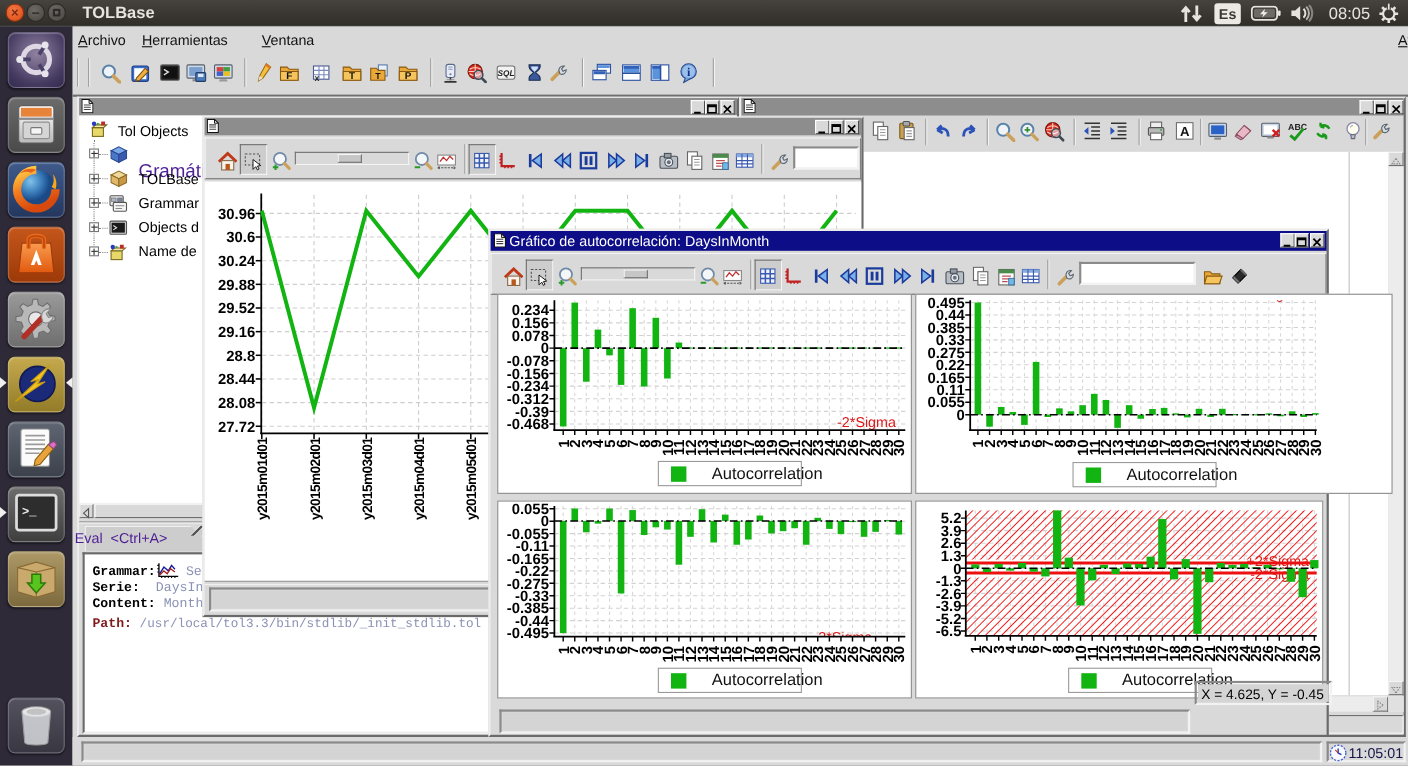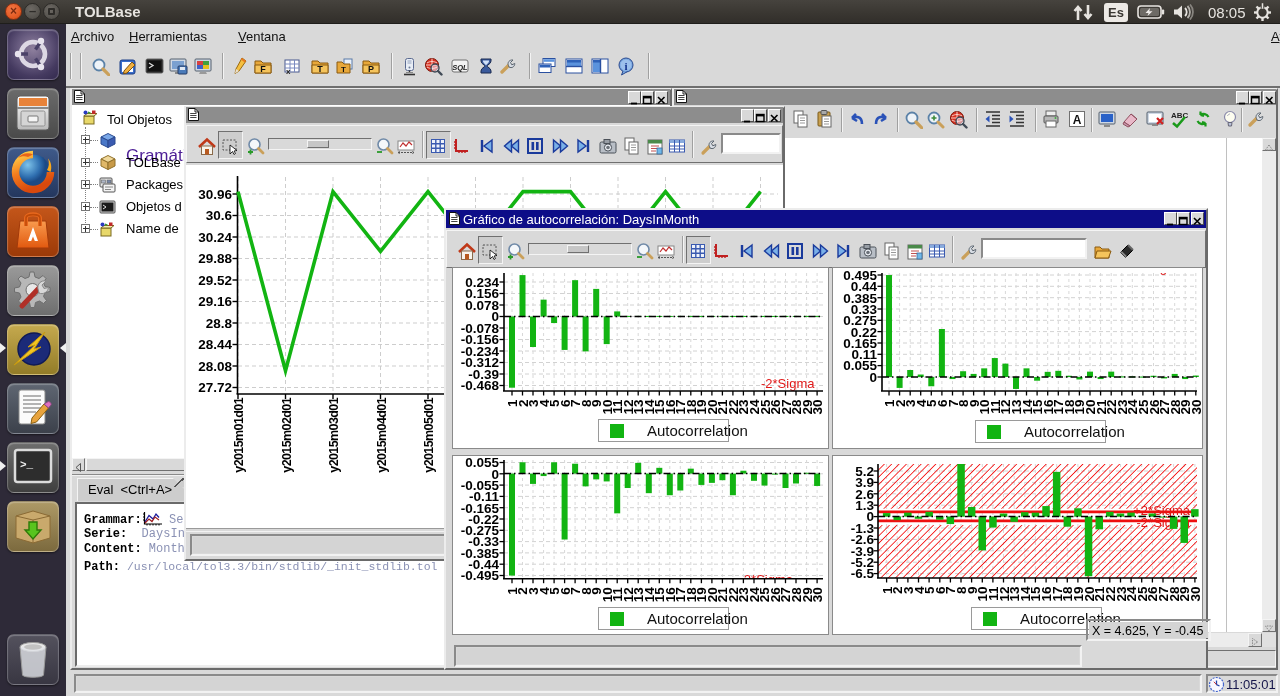--- a/index.html
+++ b/index.html
@@ -304,21 +304,21 @@
       <path d="M2 2 L8.5 8.5 M8.5 2 L2 8.5" stroke="#000" stroke-width="1.6"></path>
     </svg></div>
 <div class="abs" style="left:72px;top:105px;width:598px;height:353px;background:#fff"></div>
 <svg class="abs" style="left:82px;top:110px;" width="16" height="16" viewBox="0 0 16 16">
     <rect x="2" y="6" width="10" height="8" fill="#e8d86a" stroke="#7a6a20"></rect>
     <path d="M2 6 L5 3.5 L15 3.5 L12 6 Z" fill="#f4ecb0" stroke="#7a6a20"></path>
     <circle cx="3.5" cy="2.5" r="2" fill="#2a3ac0"></circle>
     <rect x="10" y="0.5" width="3.5" height="3.5" fill="#c02a2a"></rect>
     <path d="M6 1.5 L9 2.5 L6 4 Z" fill="#3a9a3a"></path>
   </svg>
-<div class="abs" style="left:107px;top:112px;width:80px;height:16px;font-size:13px;color:#000">Tol Objetos</div>
+<div class="abs" style="left:107px;top:112px;width:80px;height:16px;font-size:13px;color:#000">Tol Objects</div>
 <div class="abs" style="left:85px;top:127px;width:1px;height:102px;border-left:1px dotted #808080"></div>
 <div class="abs" style="left:81px;top:135.0px;width:9px;height:9px;background:#fff;border:1px solid #777"></div>
 <div class="abs" style="left:82.5px;top:139.0px;width:6px;height:1px;background:#333"></div>
 <div class="abs" style="left:85px;top:136.5px;width:1px;height:6px;background:#333"></div>
 <div class="abs" style="left:90px;top:139.5px;width:8px;height:1px;border-top:1px dotted #808080"></div>
 <svg class="abs" style="left:98px;top:130.5px;" width="20" height="18" viewBox="0 0 20 18">
     <g>
       <path d="M3 6 L10 2.5 L17 6 L10 9.5 Z" fill="#7aa8e8" stroke="#2a4a90"></path>
       <path d="M3 6 L3 13 L10 16.5 L10 9.5 Z" fill="#4a78c8" stroke="#2a4a90"></path>
       <path d="M17 6 L17 13 L10 16.5 L10 9.5 Z" fill="#3a5ab0" stroke="#2a4a90"></path>
@@ -341,64 +341,64 @@
 <div class="abs" style="left:82.5px;top:183.5px;width:6px;height:1px;background:#333"></div>
 <div class="abs" style="left:85px;top:181px;width:1px;height:6px;background:#333"></div>
 <div class="abs" style="left:90px;top:184px;width:8px;height:1px;border-top:1px dotted #808080"></div>
 <svg class="abs" style="left:98px;top:175px;" width="20" height="18" viewBox="0 0 20 18">
     <rect x="2" y="3" width="12" height="9" rx="1" fill="#e8e8e8" stroke="#555"></rect>
     <rect x="3.5" y="5" width="4" height="3" fill="#b0b8c8" stroke="#666" stroke-width="0.6"></rect>
     <rect x="9" y="5" width="4" height="3" fill="#7888a8" stroke="#666" stroke-width="0.6"></rect>
     <rect x="5" y="9" width="12" height="8" rx="1" fill="#f4f4f4" stroke="#555"></rect>
     <path d="M7 12 L15 12 M7 14.5 L13 14.5" stroke="#888" stroke-width="1"></path>
   </svg>
-<div class="abs" style="left:126px;top:176.5px;width:80px;height:15px;font-size:13px;color:#000;white-space:nowrap">Packages</div>
+<div class="abs" style="left:126px;top:176.5px;width:80px;height:15px;font-size:13px;color:#000;white-space:nowrap">Grammar</div>
 <div class="abs" style="left:81px;top:202.0px;width:9px;height:9px;background:#fff;border:1px solid #777"></div>
 <div class="abs" style="left:82.5px;top:206.0px;width:6px;height:1px;background:#333"></div>
 <div class="abs" style="left:85px;top:203.5px;width:1px;height:6px;background:#333"></div>
 <div class="abs" style="left:90px;top:206.5px;width:8px;height:1px;border-top:1px dotted #808080"></div>
 <svg class="abs" style="left:98px;top:197.5px;" width="20" height="18" viewBox="0 0 20 18">
     <rect x="2" y="3" width="15" height="12" rx="1" fill="#d0d0d0" stroke="#555"></rect>
     <rect x="3.5" y="4.5" width="12" height="9" fill="#1a1a1a"></rect>
     <path d="M5 7 L8 9 L5 11" stroke="#e0e0e0" stroke-width="1" fill="none"></path>
   </svg>
-<div class="abs" style="left:126px;top:199.0px;width:80px;height:15px;font-size:13px;color:#000;white-space:nowrap">Objetos d</div>
+<div class="abs" style="left:126px;top:199.0px;width:80px;height:15px;font-size:13px;color:#000;white-space:nowrap">Objects d</div>
 <div class="abs" style="left:81px;top:224.0px;width:9px;height:9px;background:#fff;border:1px solid #777"></div>
 <div class="abs" style="left:82.5px;top:228.0px;width:6px;height:1px;background:#333"></div>
 <div class="abs" style="left:85px;top:225.5px;width:1px;height:6px;background:#333"></div>
 <div class="abs" style="left:90px;top:228.5px;width:8px;height:1px;border-top:1px dotted #808080"></div>
 <svg class="abs" style="left:98px;top:219.5px;" width="20" height="18" viewBox="0 0 20 18">
     <rect x="3" y="8" width="10" height="8" fill="#e8d86a" stroke="#7a6a20"></rect>
     <path d="M3 8 L6 5.5 L16 5.5 L13 8 Z" fill="#f4ecb0" stroke="#7a6a20"></path>
     <circle cx="4.5" cy="4.5" r="2" fill="#2a3ac0"></circle>
     <rect x="11" y="2.5" width="3.5" height="3.5" fill="#c02a2a"></rect>
     <path d="M7 3.5 L10 4.5 L7 6 Z" fill="#3a9a3a"></path>
   </svg>
 <div class="abs" style="left:126px;top:221.0px;width:80px;height:15px;font-size:13px;color:#000;white-space:nowrap">Name de</div>
 <div class="abs" style="left:72px;top:458px;width:598px;height:13px;background:#ececec"></div>
 <div class="raised abs" style="left:72px;top:458px;width:13px;height:13px;"><svg width="11" height="11" viewBox="0 0 11 11">
       <path d="M7.5 1.5 L3 5.5 L7.5 9.5 Z" fill="none" stroke="#555" stroke-width="1"></path>
     </svg></div>
 <div class="raised abs" style="left:86px;top:458px;width:584px;height:13px;"></div>
 <div class="abs" style="left:72px;top:474px;width:598px;height:2px;border-top:1px solid #8a8a8a;border-bottom:1px solid #f2f2f2"></div>
 <div class="abs" style="left:77px;top:478px;width:110px;height:23px;background:#cdcdcd;border-left:1px solid #f4f4f4;border-top:1px solid #f4f4f4;border-right:1px solid #9a9a9a;clip-path:polygon(0 0, 96px 0, 110px 14px, 110px 23px, 0 23px)"></div>
-<div class="abs" style="left:88px;top:482px;width:100px;height:15px;font-size:13px;color:#000000">Eval&nbsp;&nbsp;&lt;Ctrl+A&gt;</div>
+<div class="abs" style="left:68px;top:482px;width:100px;height:15px;font-size:13px;color:#4c1d95">Eval&nbsp;&nbsp;&lt;Ctrl+A&gt;</div>
 <div class="abs" style="left:171px;top:478px;width:16px;height:9px;background:linear-gradient(135deg, transparent 47%, #555 47%, #555 56%, #cdcdcd 56%)"></div>
 <div class="sunkenw abs" style="left:75px;top:502px;width:371px;height:165px;"></div>
 <div class="abs mono" style="left:84px;top:512.5px;width:350px;height:14px;font-size:12px;font-weight:bold;color:#000">Grammar:</div>
 <svg class="abs" style="left:142px;top:511px;" width="21" height="16" viewBox="0 0 21 16">
     <path d="M2.5 1 L2.5 13 L20 13" stroke="#000" stroke-width="1.2" fill="none"></path>
     <path d="M1 3 L2.5 3 M1 6 L2.5 6 M1 9 L2.5 9 M5 13 L5 14.5 M8 13 L8 14.5 M11 13 L11 14.5 M14 13 L14 14.5 M17 13 L17 14.5" stroke="#000" stroke-width="1"></path>
     <path d="M3 11 L7 4.5 L11 8 L14 3 L17 6.5" stroke="#1a1a9c" stroke-width="1.3" fill="none"></path>
     <path d="M3 12 L7 8 L10 10.5 L13 6 L17 9" stroke="#a02020" stroke-width="1.2" fill="none"></path>
   </svg>
 <div class="abs mono" style="left:169px;top:512.5px;width:60px;height:14px;font-size:12px;color:#8a91b4">Serie</div>
 <div class="abs mono" style="left:84px;top:527px;width:350px;height:14px;font-size:12px;color:#8a91b4"><b style="color:#000">Serie:</b>&nbsp;&nbsp;DaysInMonth</div>
 <div class="abs mono" style="left:84px;top:542px;width:350px;height:14px;font-size:12px;color:#8a91b4"><b style="color:#000">Content:</b>&nbsp;MonthlyDaysOfMonth</div>
-<div class="abs mono" style="left:84px;top:559.5px;width:360px;height:14px;font-size:11.5px;color:#8a91b4;white-space:nowrap"><b style="color:#000000;font-size:12px">Path:</b>&nbsp;/usr/local/tol3.3/bin/stdlib/_init_stdlib.tol</div>
+<div class="abs mono" style="left:84px;top:559.5px;width:360px;height:14px;font-size:11.5px;color:#8a91b4;white-space:nowrap"><b style="color:#7f1d1d;font-size:12px">Path:</b>&nbsp;/usr/local/tol3.3/bin/stdlib/_init_stdlib.tol</div>
 <div class="abs" style="left:672px;top:88px;width:606px;height:582px;background:#d9d9d9;border:2px solid;border-color:#ececec #6a6a6a #6a6a6a #ececec"></div>
 <div class="abs" style="left:674px;top:89px;width:602px;height:16px;background:#8d8d8d"></div>
 <svg class="abs" style="left:676px;top:90px;" width="11" height="13" viewBox="0 0 11 13">
     <path d="M0.5 0.5 L7 0.5 L10.5 4 L10.5 12.5 L0.5 12.5 Z" fill="#fff" stroke="#111"></path>
     <path d="M7 0.5 L7 4 L10.5 4" fill="none" stroke="#111" stroke-width="0.9"></path>
     <path d="M2.2 5.5 L8.5 5.5 M2.2 7.5 L8.5 7.5 M2.2 9.5 L8.5 9.5" stroke="#444" stroke-width="1"></path>
   </svg>
 <div class="wbtn abs" style="left:1236px;top:91px;width:13px;height:13px;"><svg width="11" height="11" viewBox="0 0 11 11">
       <path d="M2 8.5 L8 8.5" stroke="#000" stroke-width="1.8"></path>
     </svg></div>
@@ -962,21 +962,21 @@
       <text transform="rotate(-90 348.0 131.5)" x="348.0" y="131.5" font-size="13.5" font-weight="bold" text-anchor="end" fill="#000">28</text>
       <line x1="353.6" y1="123.0" x2="353.6" y2="127.5" stroke="#000" stroke-width="1.3"></line>
       <text transform="rotate(-90 358.6 131.5)" x="358.6" y="131.5" font-size="13.5" font-weight="bold" text-anchor="end" fill="#000">29</text>
       <line x1="364.1" y1="123.0" x2="364.1" y2="127.5" stroke="#000" stroke-width="1.3"></line>
       <text transform="rotate(-90 369.1 131.5)" x="369.1" y="131.5" font-size="13.5" font-weight="bold" text-anchor="end" fill="#000">30</text>
     </svg></div>
 <div class="legend" style="left:598px;top:419px;width:131px;height:23px;">
     <div class="sw"></div>
     <div class="lt">Autocorrelation</div>
   </div>
-<div class="chartpanel" style="left:832px;top:267px;width:371px;height:182px"><svg width="369" height="180" viewBox="0 0 369 180">
+<div class="chartpanel" style="left:832px;top:267px;width:434px;height:182px"><svg width="369" height="180" viewBox="0 0 369 180">
       <line x1="49.0" y1="7.0" x2="364.0" y2="7.0" stroke="#d2d2d2" stroke-dasharray="4 3"></line>
       <line x1="44.5" y1="7.0" x2="49.0" y2="7.0" stroke="#000" stroke-width="1.3"></line>
       <text x="44.0" y="11.8" font-size="13.5" font-weight="bold" text-anchor="end" fill="#000">0.495</text>
       <line x1="49.0" y1="18.3" x2="364.0" y2="18.3" stroke="#d2d2d2" stroke-dasharray="4 3"></line>
       <line x1="44.5" y1="18.3" x2="49.0" y2="18.3" stroke="#000" stroke-width="1.3"></line>
       <text x="44.0" y="23.1" font-size="13.5" font-weight="bold" text-anchor="end" fill="#000">0.44</text>
       <line x1="49.0" y1="29.7" x2="364.0" y2="29.7" stroke="#d2d2d2" stroke-dasharray="4 3"></line>
       <line x1="44.5" y1="29.7" x2="49.0" y2="29.7" stroke="#000" stroke-width="1.3"></line>
       <text x="44.0" y="34.5" font-size="13.5" font-weight="bold" text-anchor="end" fill="#000">0.385</text>
       <line x1="49.0" y1="41.0" x2="364.0" y2="41.0" stroke="#d2d2d2" stroke-dasharray="4 3"></line>

